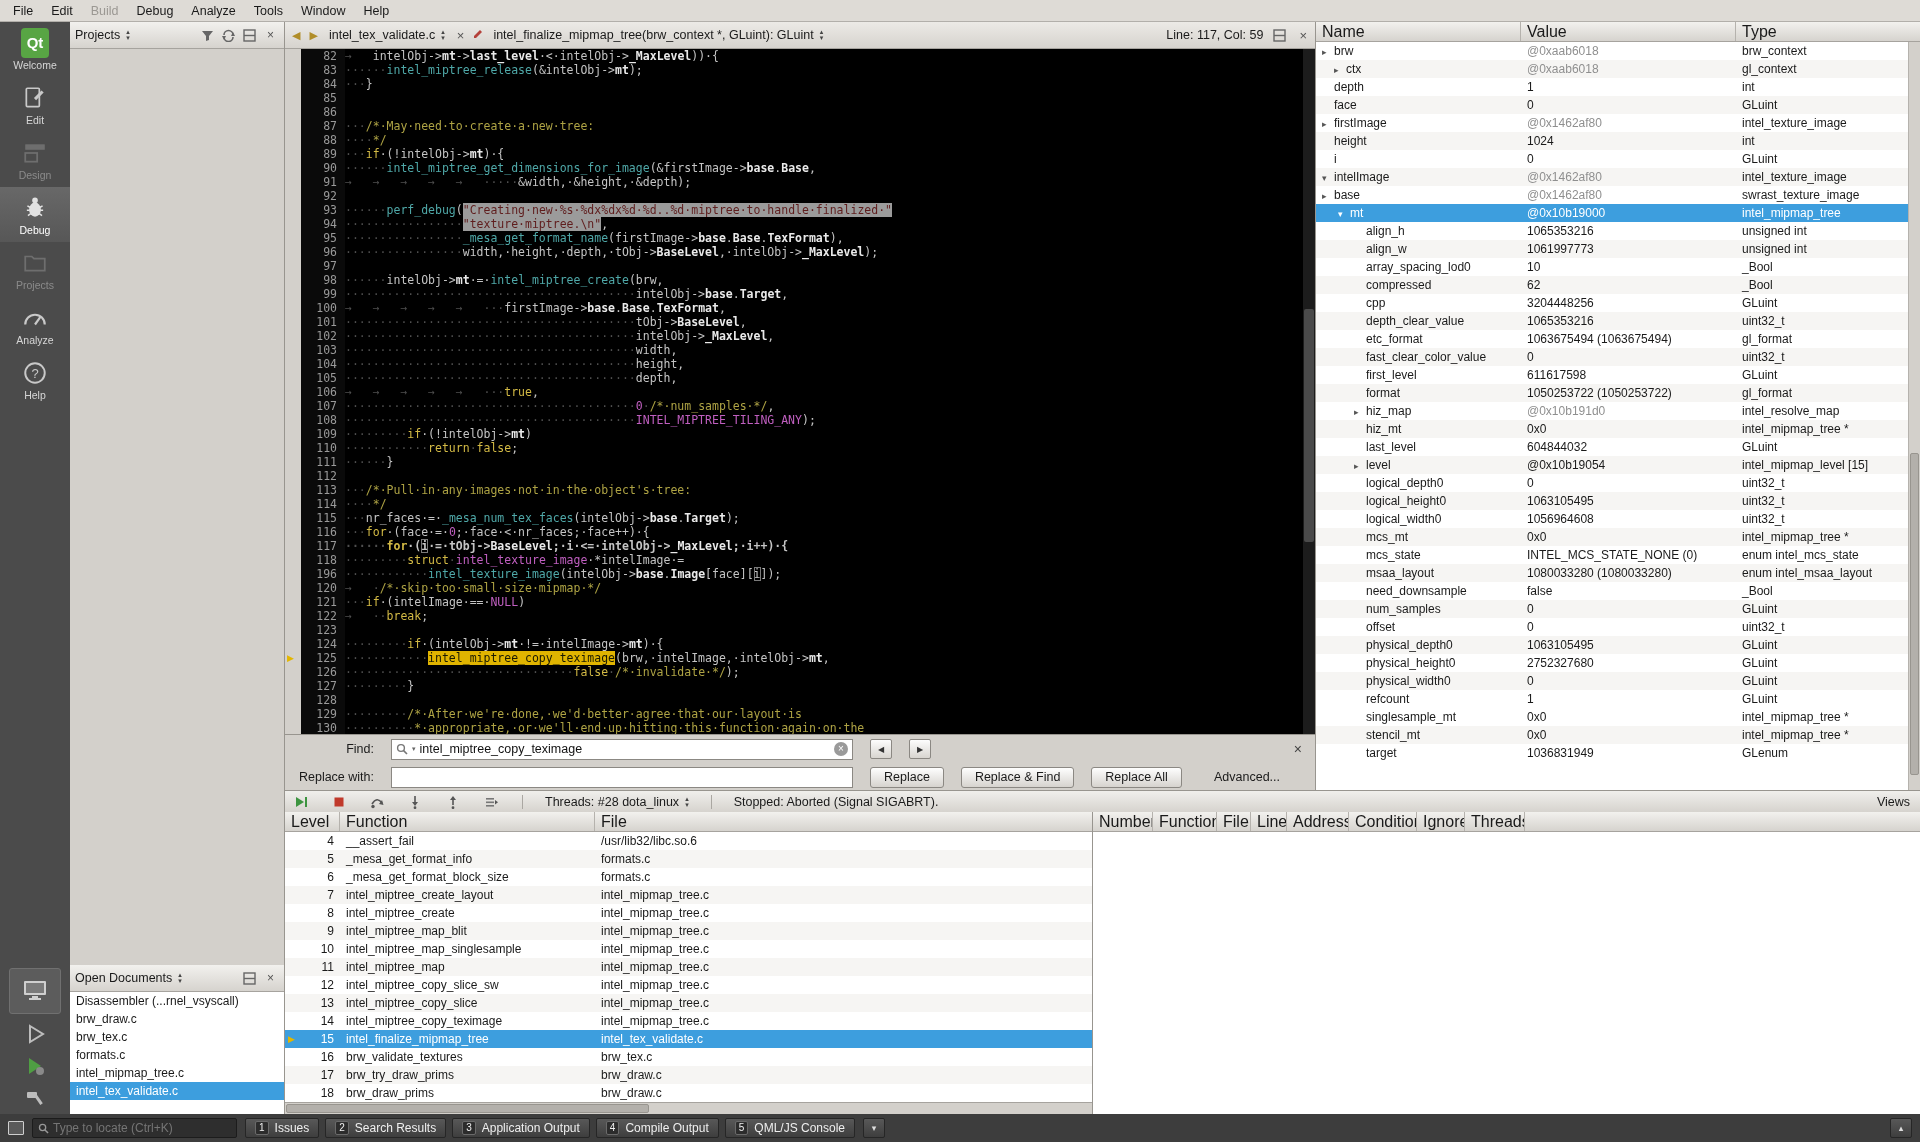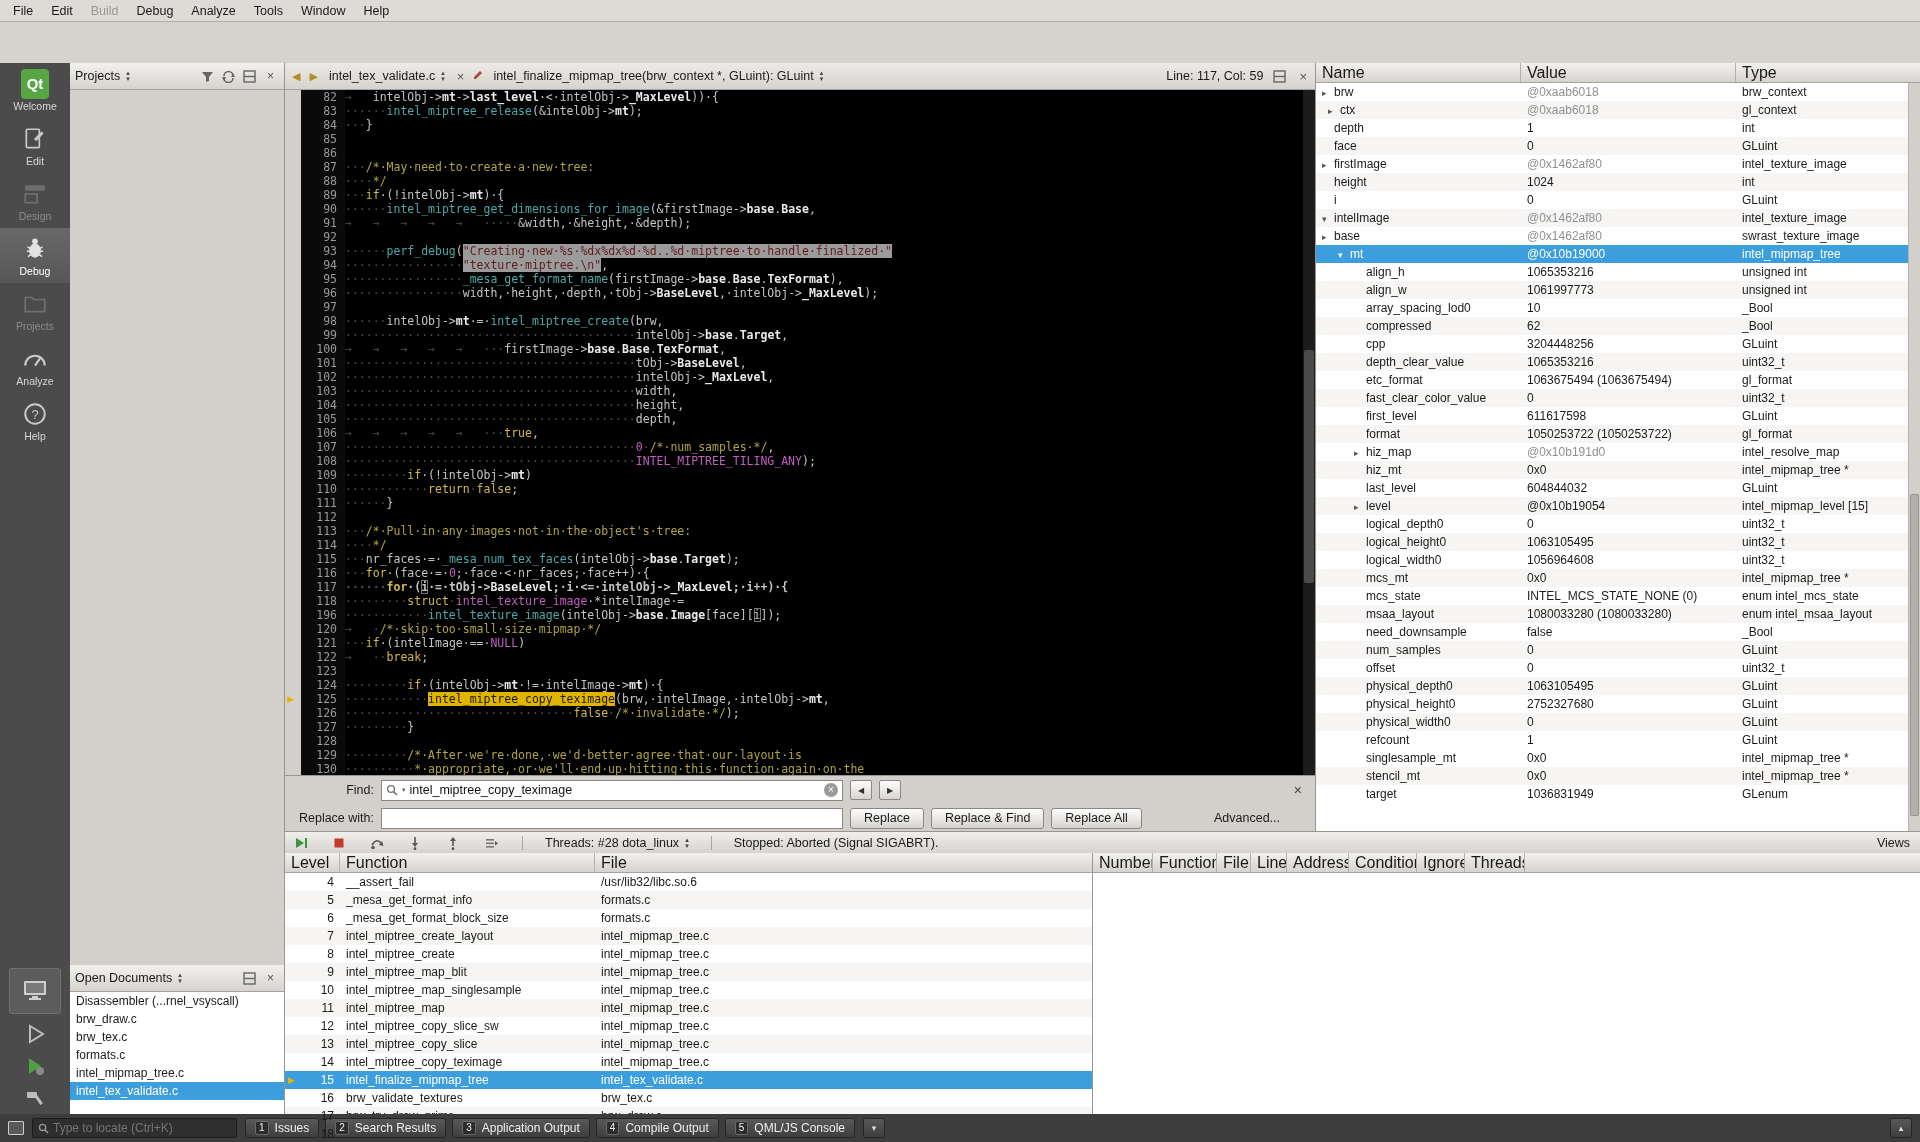--- a/index.html
+++ b/index.html
@@ -4,21 +4,21 @@
 <style>
 *{margin:0;padding:0;box-sizing:border-box;}
 html,body{width:1920px;height:1142px;overflow:hidden;}
 body{font-family:"Liberation Sans",sans-serif;font-size:12.5px;color:#1a1a1a;background:#d6d3ce;}
 .app{width:1920px;height:1142px;display:flex;flex-direction:column;}
 
 .menubar{height:22px;background:#dedbd6;border-bottom:1px solid #b2afaa;display:flex;align-items:center;padding-left:4px;}
 .mi{padding:2px 9px;cursor:default;}
 .mi.dis{color:#9b9893;}
 
-.main{flex:1;display:flex;min-height:0;margin-top:41px;}
+.main{flex:1;display:flex;min-height:0;}
 
 .modebar{width:70px;background:#4b4b4b;display:flex;flex-direction:column;}
 .mode{height:55px;display:flex;flex-direction:column;align-items:center;justify-content:center;gap:2px;color:#d6d6d6;font-size:10.5px;}
 .mode.active{background:linear-gradient(#686868,#575757);color:#fff;}
 .mode.dis{opacity:.45;}
 .micon{width:28px;height:28px;display:flex;align-items:center;justify-content:center;}
 .micon svg{width:26px;height:26px;}
 .qtlogo{width:30px;height:30px;background:#58a544;border-radius:4px;color:#fff;font-weight:bold;font-size:15px;display:flex;align-items:center;justify-content:center;}
 .modespacer{flex:1;}
 .kitbtn{margin:4px 9px;height:46px;background:#5c5c5c;border:1px solid #707070;border-radius:3px;display:flex;align-items:center;justify-content:center;}
@@ -55,21 +55,21 @@
 .codeline{height:14px;}
 .boldline span{font-weight:bold;}
 .tk-w{color:#4f4f4f;} .tk-d{color:#c4c4c4;} .tk-k{color:#d3ba45;} .tk-c{color:#aea344;}
 .tk-x{background:#9b9b9b;color:#5f1d1d;} .tk-f{color:#4fa8a8;} .tk-m{color:#eaeaea;font-weight:bold;}
 .tk-n{color:#c05fc0;} .tk-t{color:#c05fc0;} .tk-h{background:#e0b400;color:#1a1a00;}
 .tk-i{color:#c4c4c4;outline:1px solid #7a7a7a;outline-offset:-1px;}
 .vscroll{width:12px;background:#1c1c1c;position:relative;flex:none;}
 .vthumb{position:absolute;left:1px;right:1px;top:38%;height:34%;background:#4a4a4a;border-radius:2px;}
 
 .findbar{height:56px;background:#d3d0cb;border-top:1px solid #98958f;flex:none;}
-.frow{height:28px;display:flex;align-items:center;gap:7px;padding:0 7px;}
+.frow{height:28px;display:flex;align-items:center;gap:17px;padding:0 7px;}
 .flabel{width:82px;text-align:right;}
 .finput{width:462px;height:21px;border:1px solid #8b8883;background:#fff;display:flex;align-items:center;padding:0 4px;gap:4px;}
 .finput input{border:none;outline:none;flex:1;font-size:12.5px;font-family:"Liberation Sans",sans-serif;background:transparent;color:#111;}
 .mag svg{width:12px;height:12px;display:block;}
 .clearbtn{width:14px;height:14px;border-radius:7px;background:#9a9a9a;color:#fff;font-size:10px;line-height:14px;text-align:center;flex:none;}
 .smallnav{width:22px;height:20px;background:linear-gradient(#fdfdfd,#d8d5d0);border:1px solid #8b8883;border-radius:2px;font-size:8px;color:#333;display:flex;align-items:center;justify-content:center;}
 .fclose{margin-left:auto;margin-right:6px;color:#444;font-size:14px;}
 .btn{height:21px;padding:0 13px;background:linear-gradient(#fefefe,#d6d3ce);border:1px solid #8b8883;border-radius:3px;font-size:12.5px;display:flex;align-items:center;}
 .advanced{margin-left:auto;margin-right:28px;}
 
@@ -471,21 +471,21 @@
             <span class="thc c-type" style="border-right:none">Type</span>
           </div>
           <div class="localsbody">
             <div class="lrows" id="lrows">
                 <div class="lrow">
                   <div class="lc c-name" style="padding-left: 6px;"><span class="treearrow">▸</span><span>brw</span></div>
                   <div class="lc c-value dim">@0xaab6018</div>
                   <div class="lc c-type">brw_context</div>
                 </div>
                 <div class="lrow alt">
-                  <div class="lc c-name" style="padding-left: 12px;"><span class="treearrow">▸</span><span>ctx</span></div>
+                  <div class="lc c-name" style="padding-left: 18px;"><span class="treearrow">▸</span><span>ctx</span></div>
                   <div class="lc c-value dim">@0xaab6018</div>
                   <div class="lc c-type">gl_context</div>
                 </div>
                 <div class="lrow">
                   <div class="lc c-name" style="padding-left: 6px;"><span class="treearrow"></span><span>depth</span></div>
                   <div class="lc c-value">1</div>
                   <div class="lc c-type">int</div>
                 </div>
                 <div class="lrow alt">
                   <div class="lc c-name" style="padding-left: 6px;"><span class="treearrow"></span><span>face</span></div>

